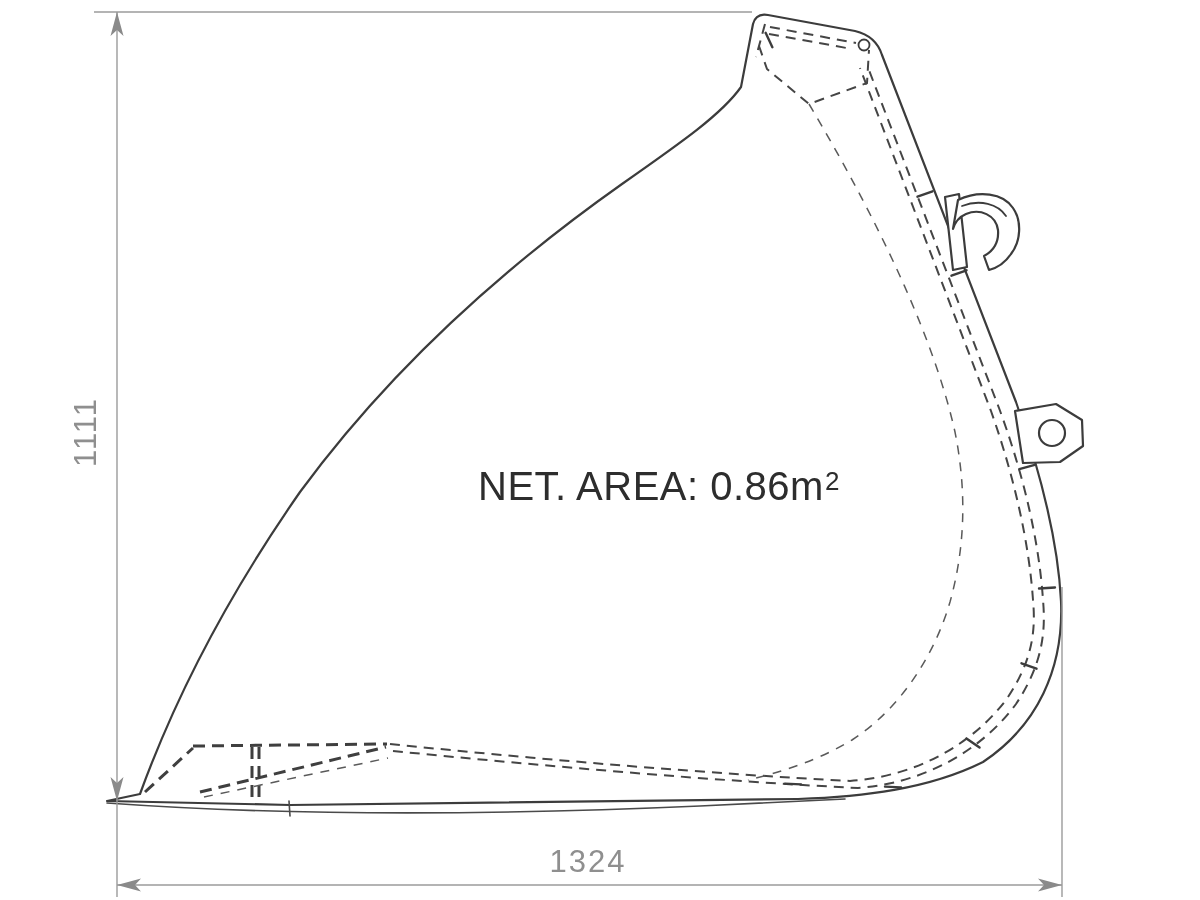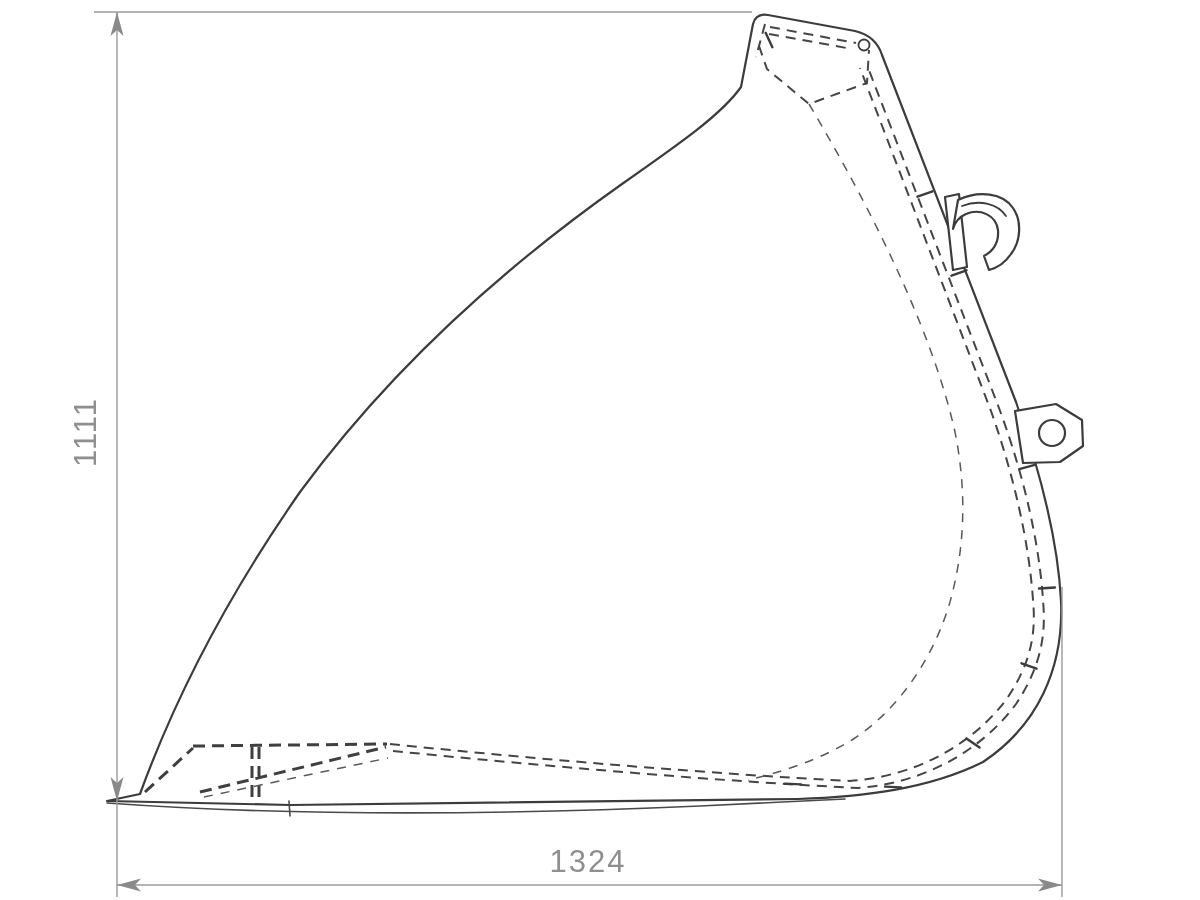--- a/index.html
+++ b/index.html
@@ -135,14 +135,17 @@
 
     <g>
       <line class="dim" x1="1062" y1="587" x2="1062" y2="897"></line>
       <line class="dim" x1="117" y1="885" x2="1062" y2="885"></line>
       <polygon class="dim-arrow" points="117,885 141,878.5 135,885 141,891.5"></polygon>
       <polygon class="dim-arrow" points="1062,885 1038,878.5 1044,885 1038,891.5"></polygon>
       <text class="dim-text" x="588" y="872" text-anchor="middle">1324</text>
     </g>
   </svg>
 
+  <div class="net-area">
+    <span>NET. AREA: 0.86m</span><sup>2</sup>
+  </div>
 
 </div>
 
 </body></html>

